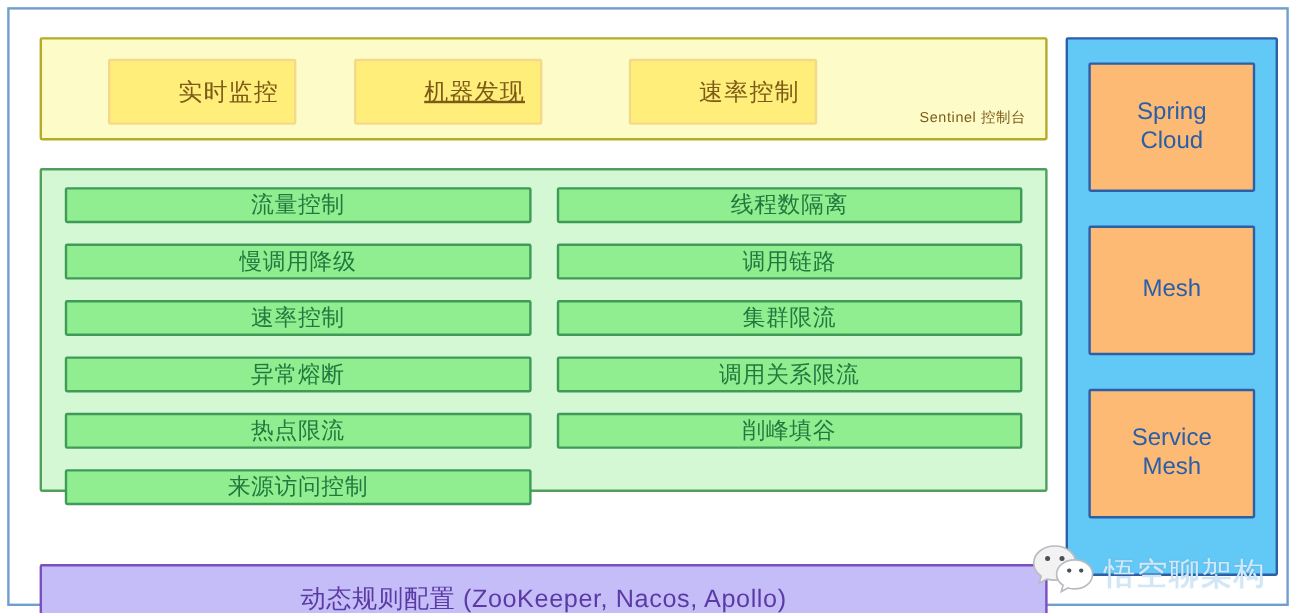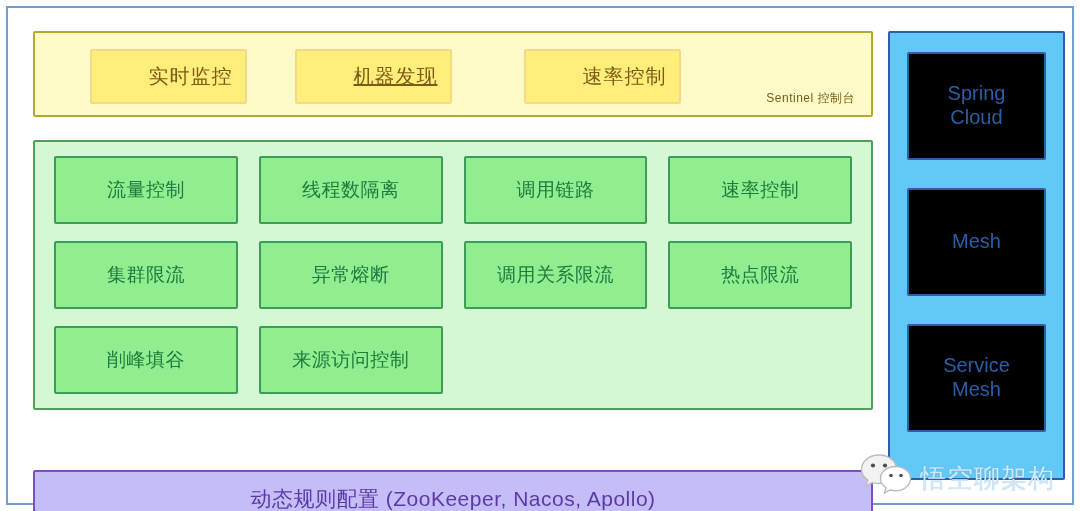--- a/index.html
+++ b/index.html
@@ -89,21 +89,21 @@
     border: 2px solid #4fa05a;
     border-radius: 2px;
   }
   .core-grid {
     position: absolute;
     left: 19px;
     top: 14px;
     right: 19px;
     bottom: 14px;
     display: grid;
-    grid-template-columns: repeat(4, 1fr);
+    grid-template-columns: repeat(2, 1fr);
     grid-template-rows: repeat(3, 1fr);
     column-gap: 21px;
     row-gap: 17px;
   }
   .core-box {
     box-sizing: border-box;
     background: #90ee90;
     border: 2px solid #3f9b58;
     border-radius: 2px;
     display: flex;
@@ -153,21 +153,21 @@
     top: 19px;
     right: 17px;
     bottom: 46px;
     display: flex;
     flex-direction: column;
     gap: 28px;
   }
   .integration-box {
     flex: 1;
     box-sizing: border-box;
-    background: #000000;
+    background: #fdba74;
     border: 2px solid #2c5fa8;
     border-radius: 2px;
     display: flex;
     align-items: center;
     justify-content: center;
     text-align: center;
     color: #2a5ea8;
     font-size: 20px;
     line-height: 1.18;
     white-space: pre-line;
@@ -210,20 +210,21 @@
     <div class="console-box b1">实时监控</div>
     <div class="console-box b2">机器发现</div>
     <div class="console-box b3">速率控制</div>
     <div class="console-caption">Sentinel 控制台</div>
   </div>
 
   <div class="core-panel">
     <div class="core-grid">
       <div class="core-box">流量控制</div>
       <div class="core-box">线程数隔离</div>
+      <div class="core-box">慢调用降级</div>
       <div class="core-box">调用链路</div>
 
       <div class="core-box">速率控制</div>
       <div class="core-box">集群限流</div>
       <div class="core-box">异常熔断</div>
 
       <div class="core-box">调用关系限流</div>
       <div class="core-box">热点限流</div>
       <div class="core-box">削峰填谷</div>
       <div class="core-box">来源访问控制</div>

